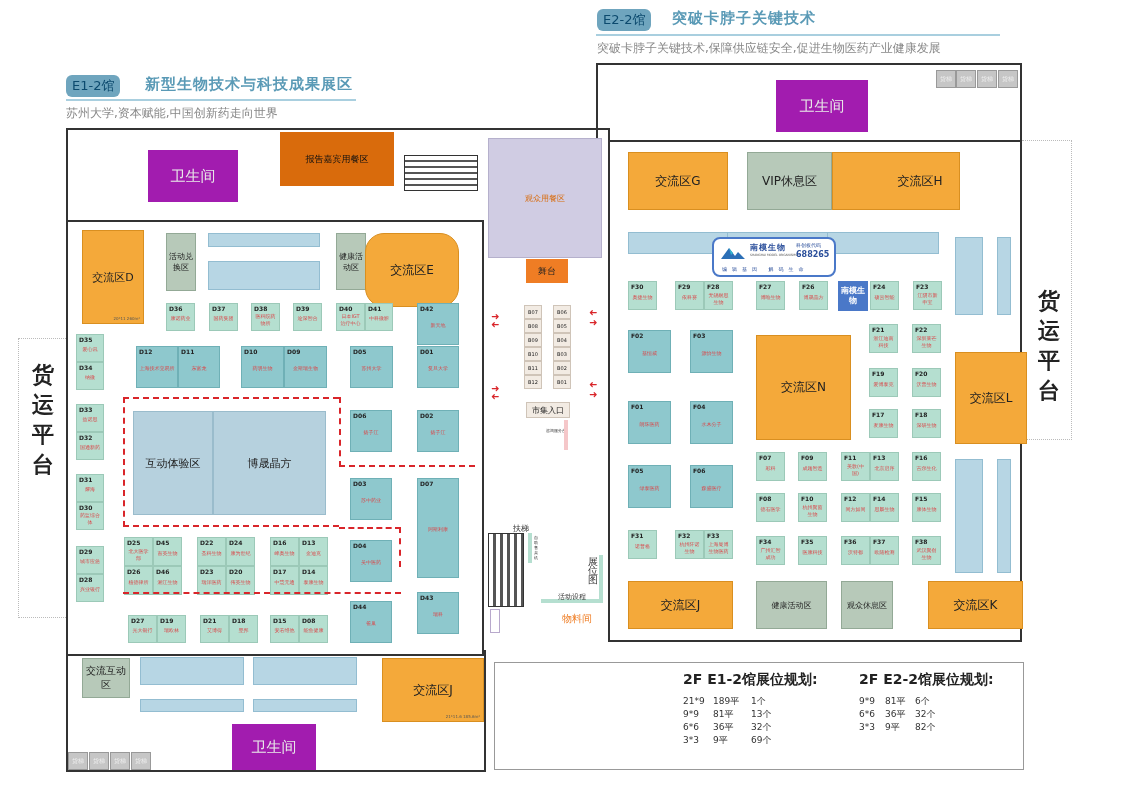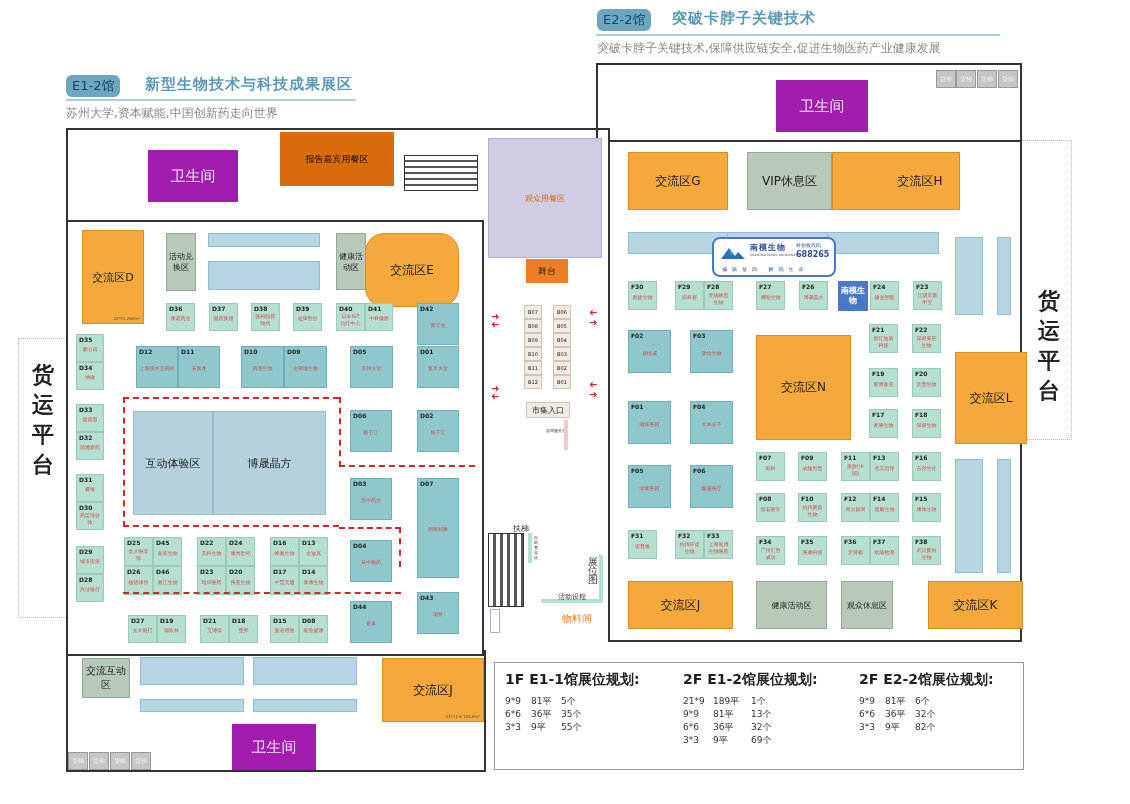--- a/index.html
+++ b/index.html
@@ -605,26 +605,20 @@
     <span>健康活动区</span>
   </div>
 <div class="green" style="left:841px;top:581px;width:52px;height:48px;font-size:8px;">
     <span>观众休息区</span>
   </div>
 <div class="orange" style="left:916px;top:581px;width:95px;height:48px;margin-left:12px;">
     <span>交流区K</span>
   </div>
 
 <div class="legend">
-  <div class="col" style="left:10px;">
-    <h3>1F E1-1馆展位规划:</h3>
-    <div class="row"><span style="width:26px">9*9</span><span style="width:30px">81平</span><span>5个</span></div>
-    <div class="row"><span style="width:26px">6*6</span><span style="width:30px">36平</span><span>35个</span></div>
-    <div class="row"><span style="width:26px">3*3</span><span style="width:30px">9平</span><span>55个</span></div>
-  </div>
   <div class="col" style="left:188px;">
     <h3>2F E1-2馆展位规划:</h3>
     <div class="row"><span style="width:30px">21*9</span><span style="width:38px">189平</span><span>1个</span></div>
     <div class="row"><span style="width:30px">9*9</span><span style="width:38px">81平</span><span>13个</span></div>
     <div class="row"><span style="width:30px">6*6</span><span style="width:38px">36平</span><span>32个</span></div>
     <div class="row"><span style="width:30px">3*3</span><span style="width:38px">9平</span><span>69个</span></div>
   </div>
   <div class="col" style="left:364px;">
     <h3>2F E2-2馆展位规划:</h3>
     <div class="row"><span style="width:26px">9*9</span><span style="width:30px">81平</span><span>6个</span></div>

